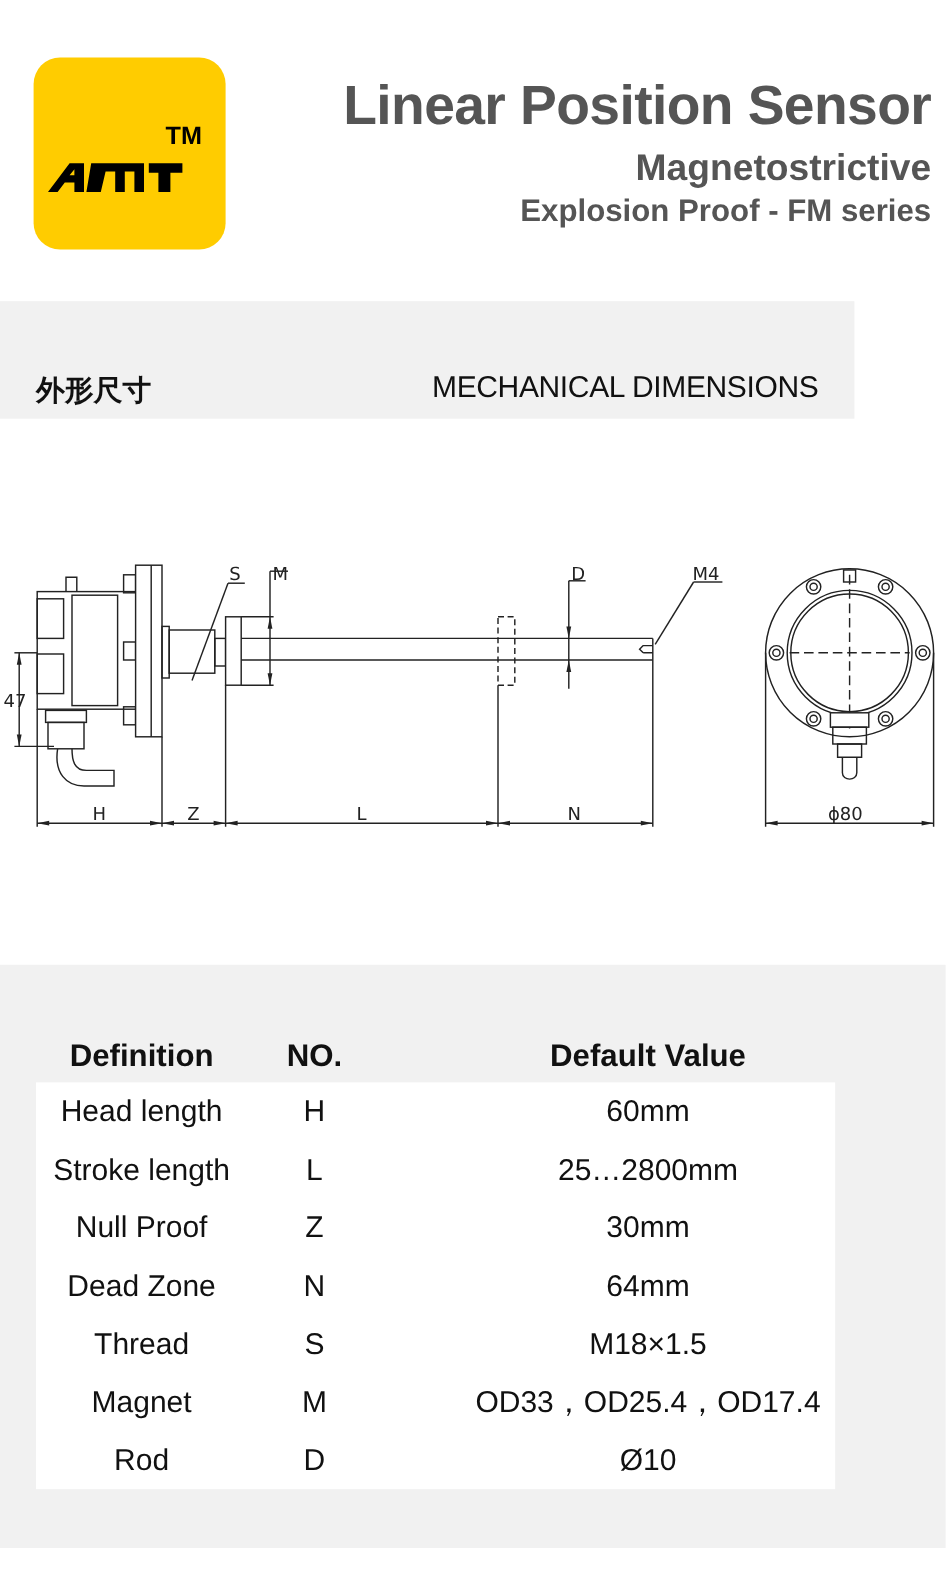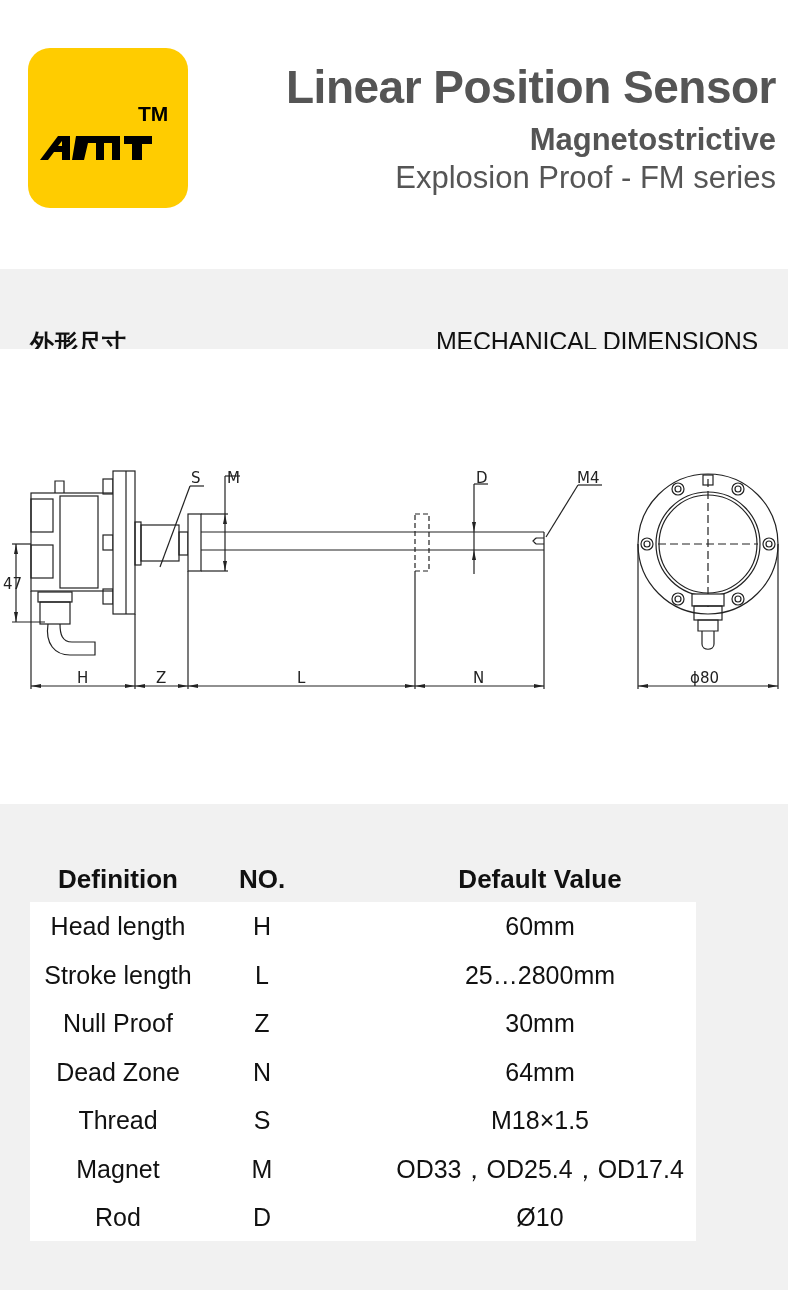--- a/index.html
+++ b/index.html
@@ -16,26 +16,26 @@
   .logo svg { position: absolute; left: 0; top: 0; }
   .title {
     position: absolute; right: 12px; top: 60px; font-size: 46px; font-weight: bold;
     color: #555555; letter-spacing: -0.5px; white-space: nowrap; text-align: right;
   }
   .subtitle1 {
     position: absolute; right: 12px; top: 122px; font-size: 31px; font-weight: bold;
     color: #555555; white-space: nowrap; text-align: left;
   }
   .subtitle2 {
-    position: absolute; right: 12px; top: 160px; font-size: 31px; font-weight: normal;
+    position: absolute; right: 12px; top: 160px; font-size: 26px; font-weight: bold;
     color: #555555; white-space: nowrap; text-align: right;
   }
   
   .section-band {
-    position: absolute; left: 0; top: 269px; width: 788px; height: 98px; background: #f1f1f1;
+    position: absolute; left: 0; top: 251px; width: 712px; height: 98px; background: #f1f1f1;
   }
   .section-cn {
     position: absolute; left: 30px; top: 58px; font-size: 24px; font-weight: bold; color: #111;
     font-family: "DejaVu Sans", sans-serif;
   }
   .section-en {
     position: absolute; right: 30px; top: 58px; font-size: 25px; font-weight: normal; color: #111;
     letter-spacing: -0.3px;
   }
   

